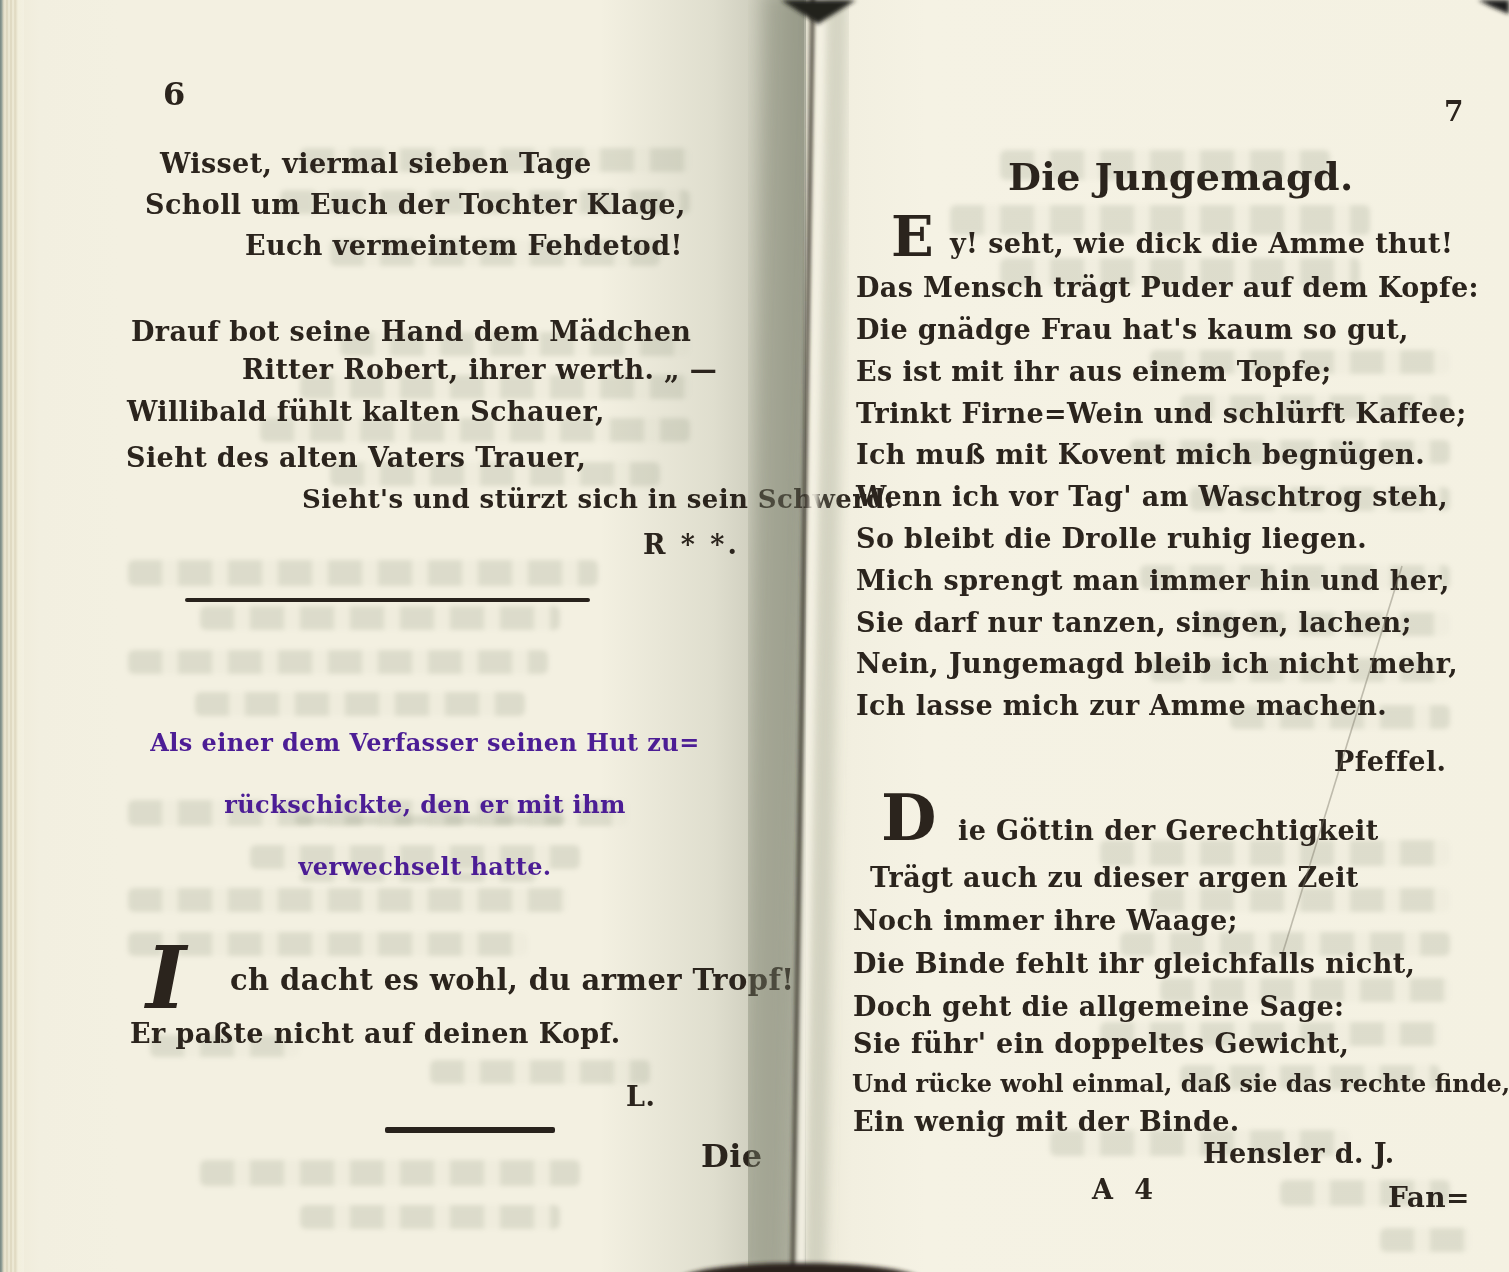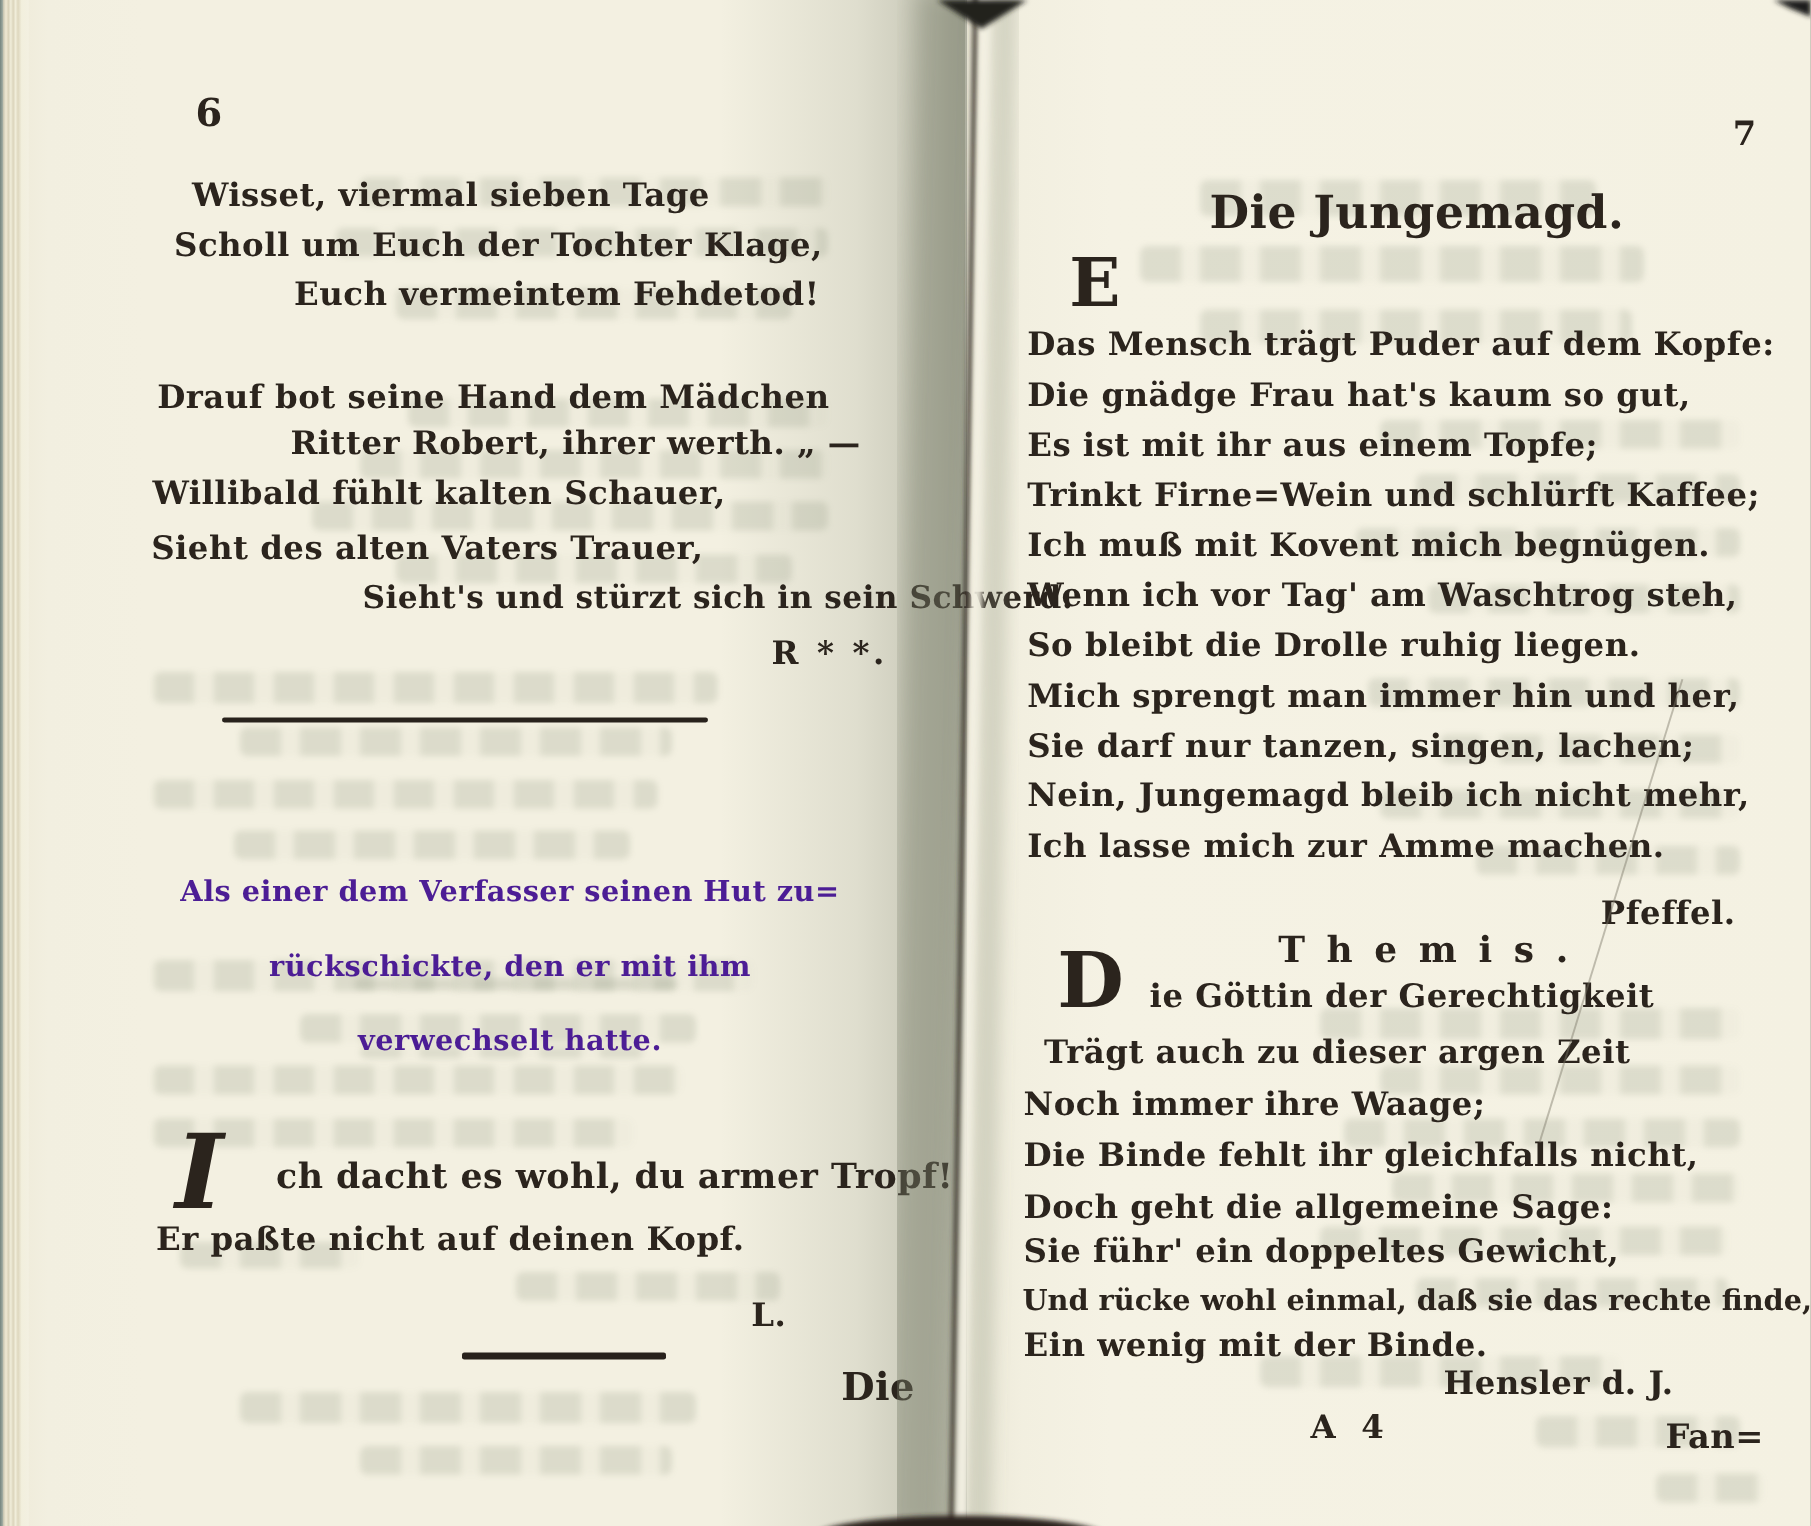--- a/index.html
+++ b/index.html
@@ -117,35 +117,35 @@
 
   <div class="rule" style="left:385px;top:1127px;width:170px;height:6px;"></div>
 
   <div class="t fs32" style="left:701px;top:1140px;">Die</div>
 
   <div class="t fs28" style="left:1444px;top:98px;">7</div>
 
   <div class="t fs38 title-c" style="left:1008px;top:158px;width:290px;">Die Jungemagd.</div>
 
   <div class="dropcap" style="left:891px;top:214px;font-size:56px;">E</div>
+  <div class="t fs27" style="left:950px;top:230px;">y! seht, wie dick die Amme thut!</div>
   <div class="t fs27" style="left:856px;top:316px;">Die gnädge Frau hat's kaum so gut,</div>
   <div class="t fs27" style="left:856px;top:274px;">Das Mensch trägt Puder auf dem Kopfe:</div>
   <div class="t fs27" style="left:856px;top:358px;">Es ist mit ihr aus einem Topfe;</div>
   <div class="t fs27" style="left:856px;top:400px;">Trinkt Firne=Wein und schlürft Kaffee;</div>
   <div class="t fs27" style="left:856px;top:441px;">Ich muß mit Kovent mich begnügen.</div>
   <div class="t fs27" style="left:856px;top:483px;">Wenn ich vor Tag' am Waschtrog steh,</div>
   <div class="t fs27" style="left:856px;top:525px;">So bleibt die Drolle ruhig liegen.</div>
   <div class="t fs27" style="left:856px;top:567px;">Mich sprengt man immer hin und her,</div>
   <div class="t fs27" style="left:856px;top:609px;">Sie darf nur tanzen, singen, lachen;</div>
   <div class="t fs27" style="left:856px;top:650px;">Nein, Jungemagd bleib ich nicht mehr,</div>
   <div class="t fs27" style="left:856px;top:692px;">Ich lasse mich zur Amme machen.</div>
 
   <div class="t fs27" style="left:1334px;top:748px;">Pfeffel.</div>
 
-  <div class="t fs30 title-c" style="left:1040px;top:778px;width:310px;letter-spacing:18px;">Themis.</div>
 
   <div class="dropcap" style="left:881px;top:792px;font-size:64px;">D</div>
   <div class="t fs27" style="left:958px;top:817px;">ie Göttin der Gerechtigkeit</div>
   <div class="t fs27" style="left:853px;top:864px;margin-left:17px;">Trägt auch zu dieser argen Zeit</div>
   <div class="t fs27" style="left:853px;top:907px;">Noch immer ihre Waage;</div>
   <div class="t fs27" style="left:853px;top:950px;">Die Binde fehlt ihr gleichfalls nicht,</div>
   <div class="t fs27" style="left:853px;top:993px;">Doch geht die allgemeine Sage:</div>
   <div class="t fs27" style="left:853px;top:1030px;">Sie führ' ein doppeltes Gewicht,</div>
   <div class="t small-line" style="left:852px;top:1072px;">Und rücke wohl einmal, daß sie das rechte finde,</div>
   <div class="t fs27" style="left:853px;top:1108px;">Ein wenig mit der Binde.</div>

